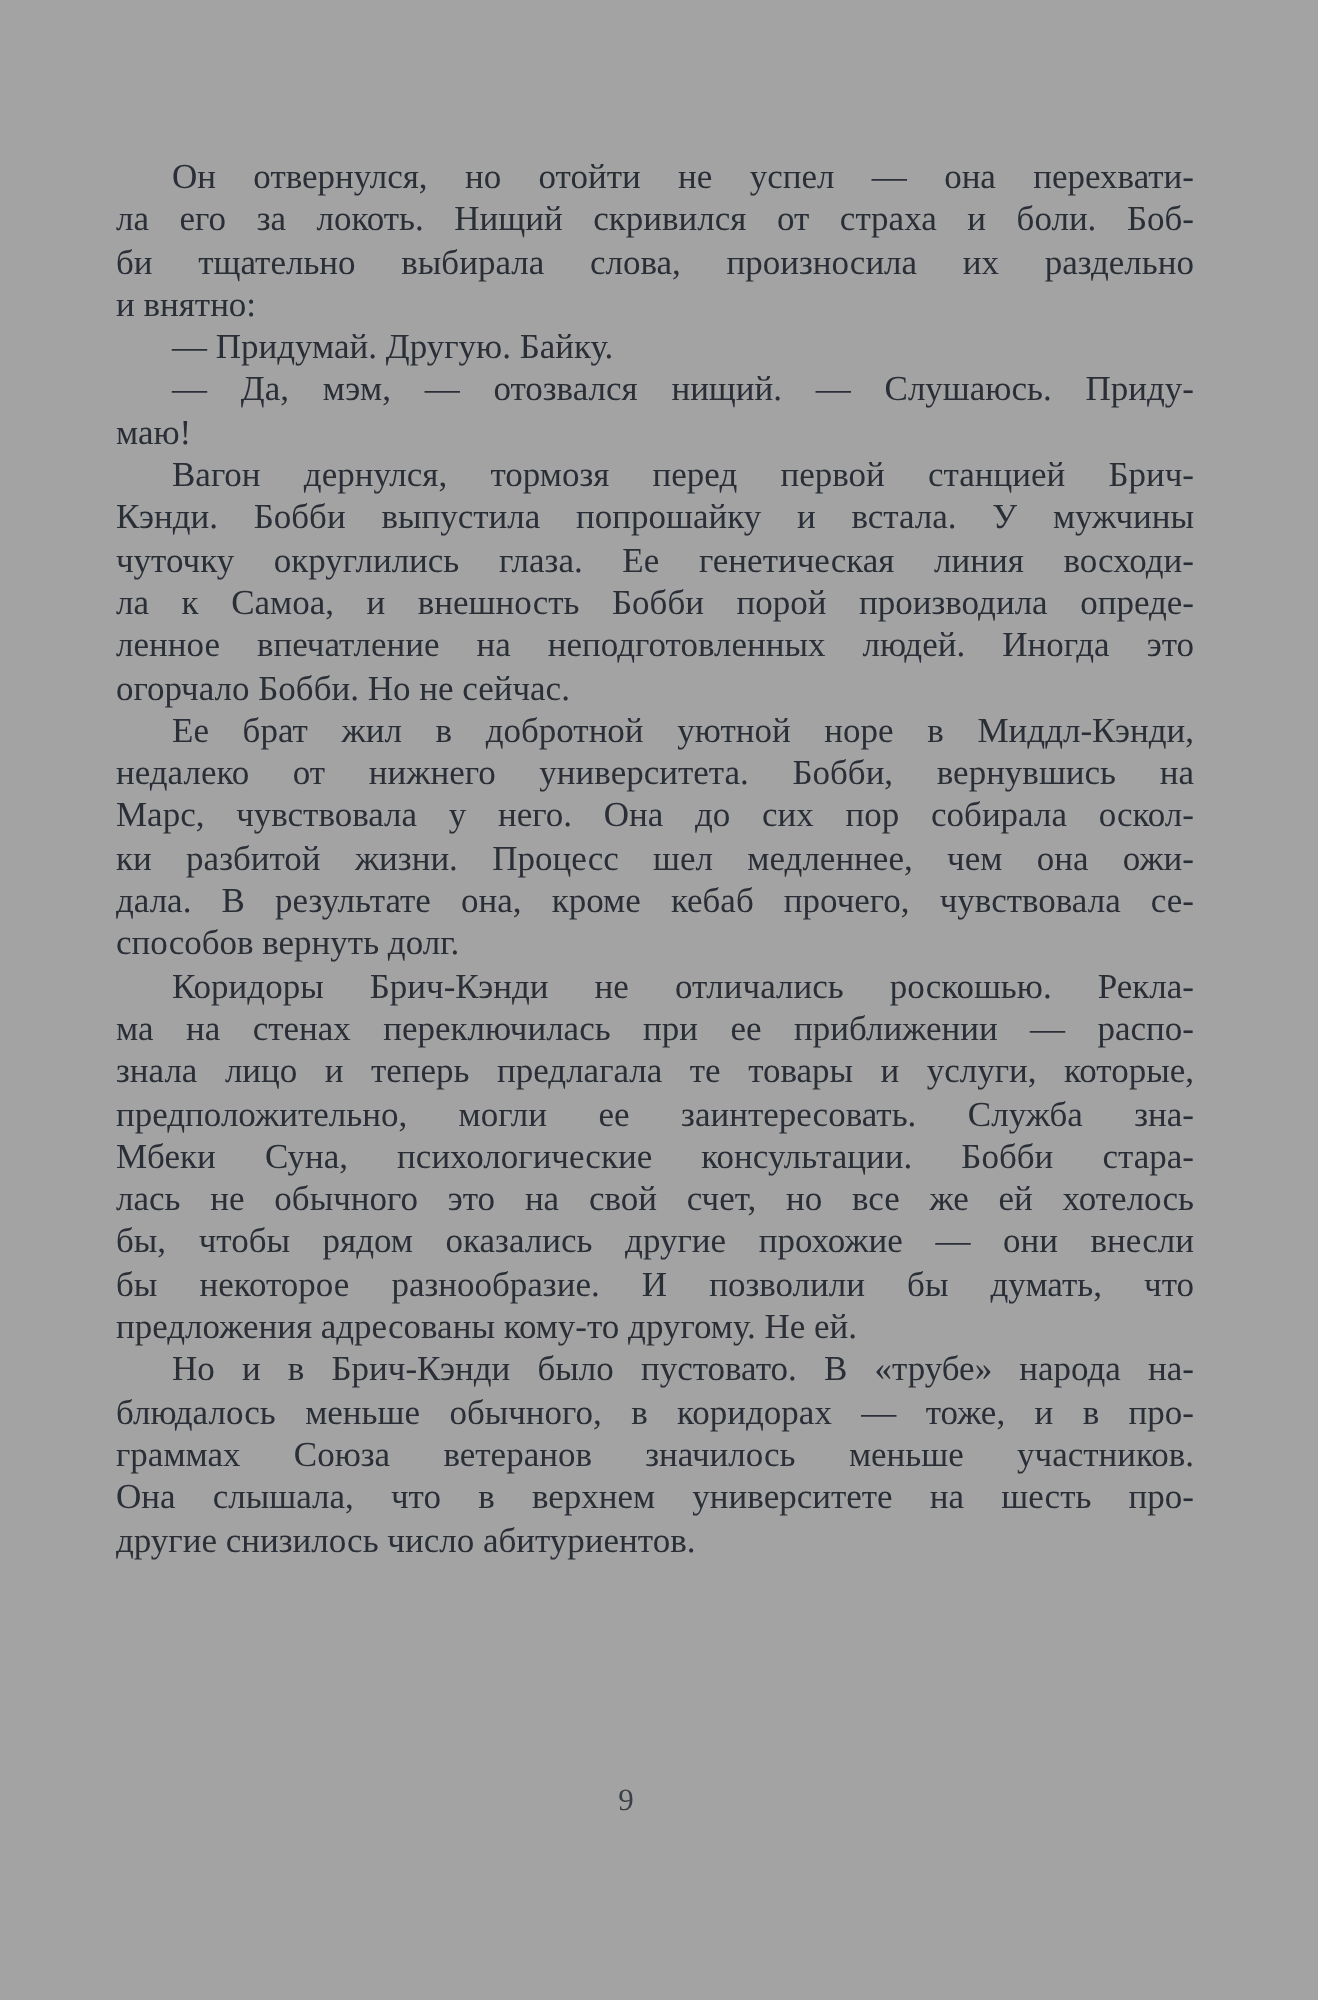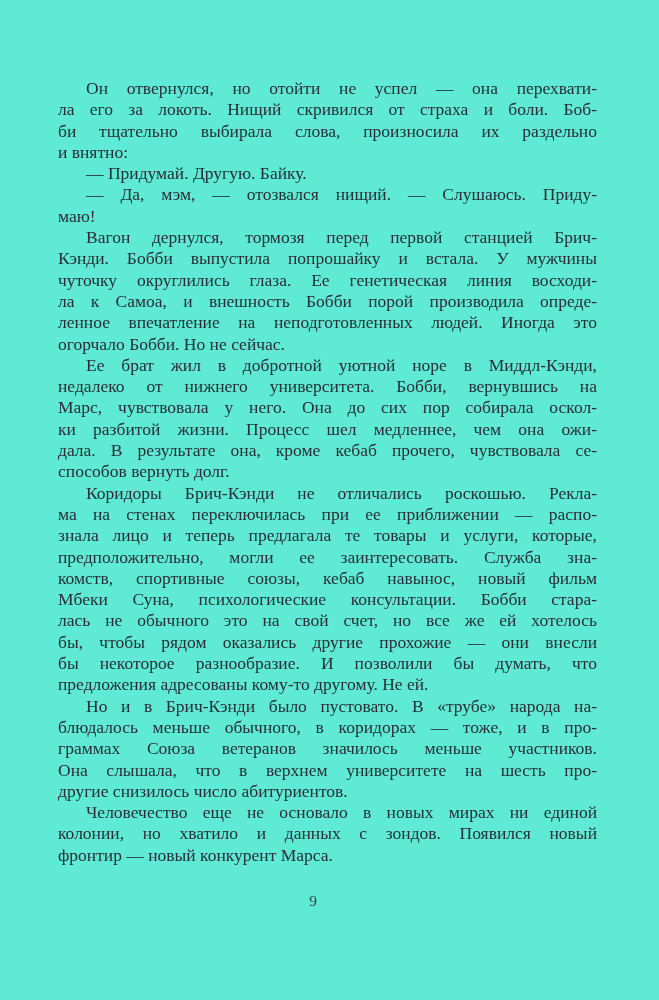--- a/index.html
+++ b/index.html
@@ -12,21 +12,21 @@
     position: relative;
     background: #fdfdfd;
     overflow: hidden;
     font-family: "Liberation Serif", "DejaVu Serif", serif;
   }
   .book-page {
     position: absolute;
     left: 0; top: 0;
     width: 659px;
     height: 1000px;
-    background: #5eead4;
+    background: #a3a3a3;
   }
   .text-block {
     position: absolute;
     left: 58px;
     top: 78px;
     width: 539px;
     color: #2a2e36;
     font-size: 17.5px;
     line-height: 21.3px;
     -webkit-font-smoothing: antialiased;
@@ -90,34 +90,28 @@
         <span class="line">Марс, чувствовала у него. Она до сих пор собирала оскол-</span>
         <span class="line">ки разбитой жизни. Процесс шел медленнее, чем она ожи-</span>
         <span class="line">дала. В результате она, кроме кебаб прочего, чувствовала се-</span>
         <span class="line last">способов вернуть долг.</span>
       </div>
       <div class="para">
         <span class="line first">Коридоры Брич-Кэнди не отличались роскошью. Рекла-</span>
         <span class="line">ма на стенах переключилась при ее приближении — распо-</span>
         <span class="line">знала лицо и теперь предлагала те товары и услуги, которые,</span>
         <span class="line">предположительно, могли ее заинтересовать. Служба зна-</span>
-        <span class="line">комств, спортивные союзы, кебаб навынос, новый фильм</span>
         <span class="line">Мбеки Суна, психологические консультации. Бобби стара-</span>
         <span class="line">лась не обычного это на свой счет, но все же ей хотелось</span>
         <span class="line">бы, чтобы рядом оказались другие прохожие — они внесли</span>
         <span class="line">бы некоторое разнообразие. И позволили бы думать, что</span>
         <span class="line last">предложения адресованы кому-то другому. Не ей.</span>
       </div>
       <div class="para">
         <span class="line first">Но и в Брич-Кэнди было пустовато. В «трубе» народа на-</span>
         <span class="line">блюдалось меньше обычного, в коридорах — тоже, и в про-</span>
         <span class="line">граммах Союза ветеранов значилось меньше участников.</span>
         <span class="line">Она слышала, что в верхнем университете на шесть про-</span>
         <span class="line last">другие снизилось число абитуриентов.</span>
       </div>
-      <div class="para">
-        <span class="line first">Человечество еще не основало в новых мирах ни единой</span>
-        <span class="line">колонии, но хватило и данных с зондов. Появился новый</span>
-        <span class="line last">фронтир — новый конкурент Марса.</span>
-      </div>
     </div>
   <div class="page-number">9</div>
 </div>
 
 </body></html>

